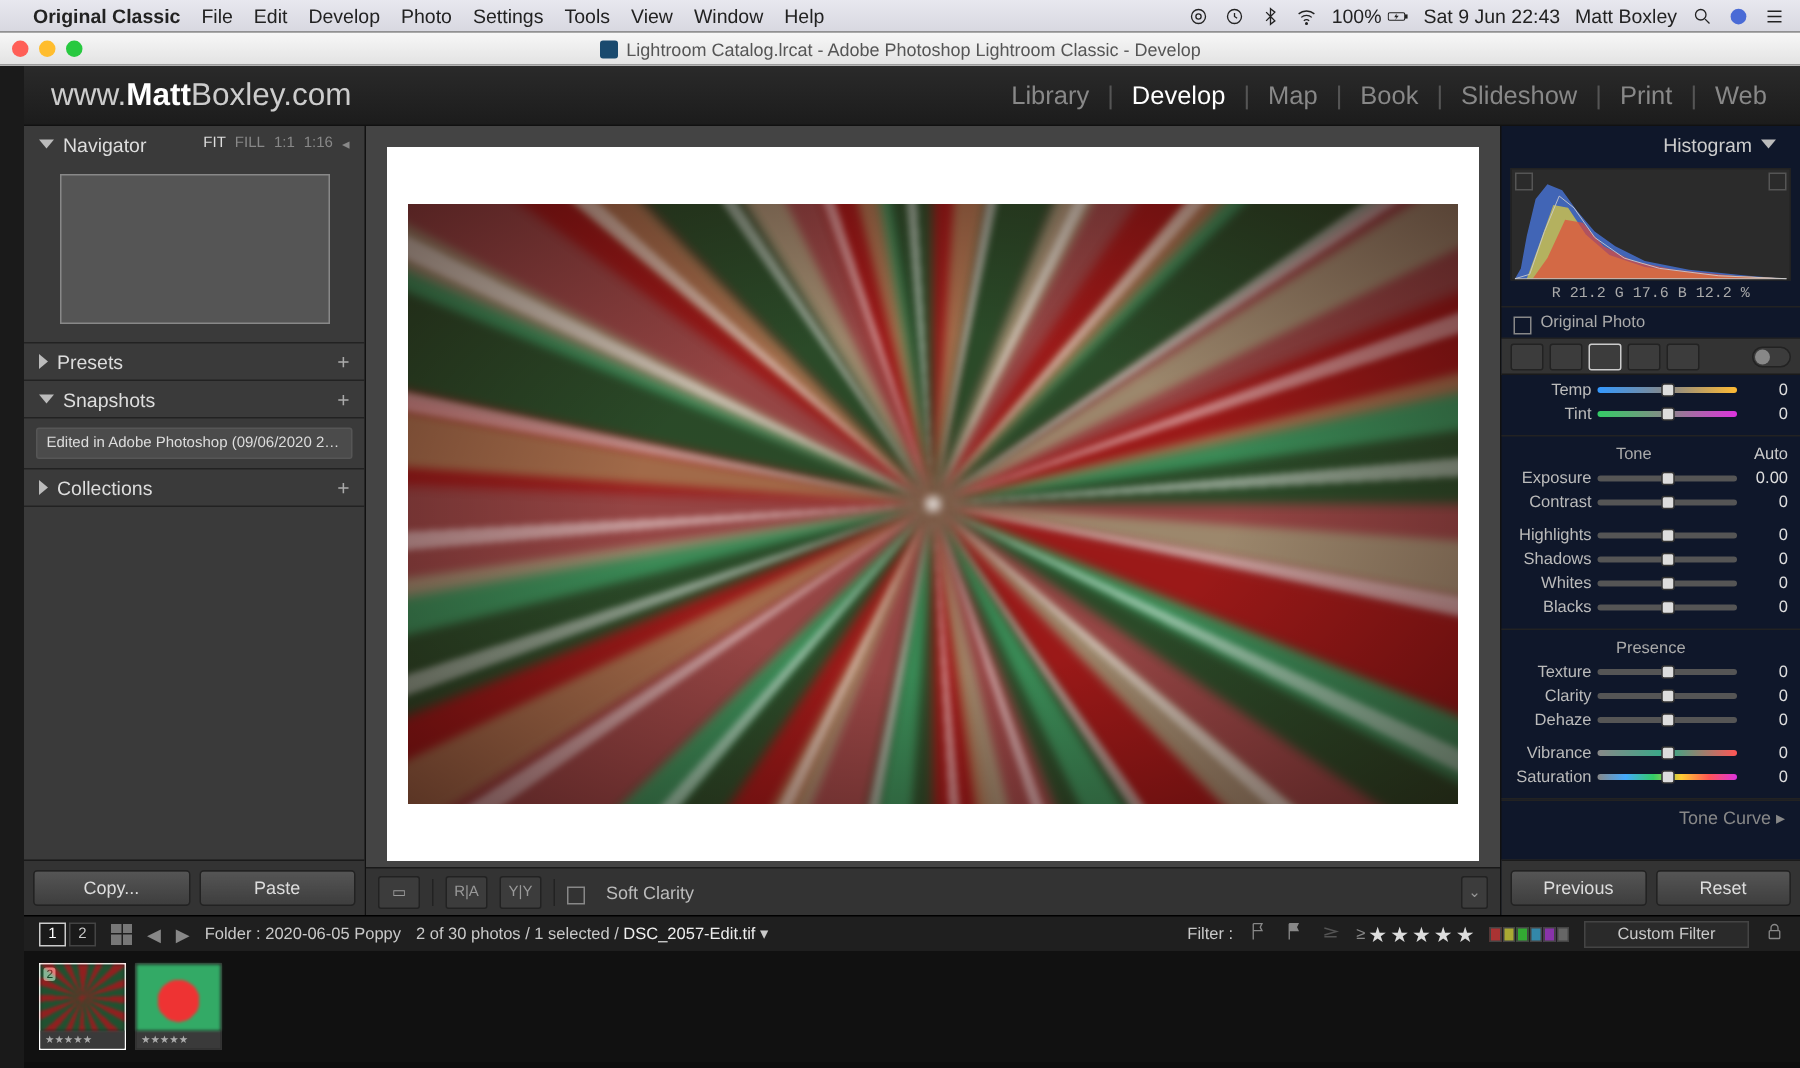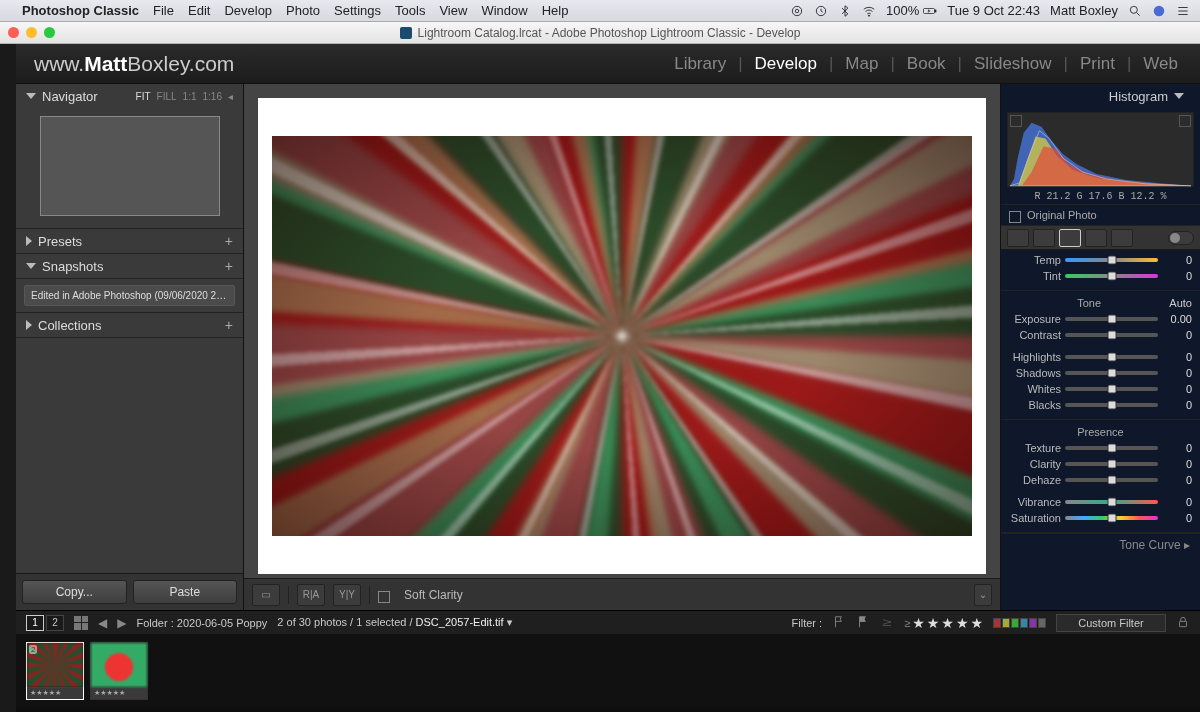--- a/index.html
+++ b/index.html
@@ -202,21 +202,21 @@
 .thumb .badge { position:absolute; top:2px; left:2px; background:#fff; color:#111; font-size:8px; padding:0 2px; border-radius:2px;}
 .thumb .idx { position:absolute; top:2px; right:2px; color:#ddd; font-size:8px; text-shadow:0 0 2px #000;}
 
 .gripper { height:4px; background:#0e0e0e;}
 </style>
 </head>
 <body>
 
 <div class="mac-menubar">
   <span class="apple"></span>
-  <span class="appname">Photoshop Classic</span>
+  <span class="appname">Original Classic</span>
   <span class="mitem">File</span>
   <span class="mitem">Edit</span>
   <span class="mitem">Develop</span>
   <span class="mitem">Photo</span>
   <span class="mitem">Settings</span>
   <span class="mitem">Tools</span>
   <span class="mitem">View</span>
   <span class="mitem">Window</span>
   <span class="mitem">Help</span>
   <span class="spacer"></span>
@@ -244,21 +244,21 @@
       </svg>
     </span>
   <span class="ritem">
     <span>100%</span>
     <svg viewBox="0 0 28 14">
         <rect x="1" y="2" width="22" height="10" rx="2"></rect>
         <rect x="24" y="5" width="2" height="4" fill="#222"></rect>
         <path d="M12 3 l-3 5 h3 l-2 4 5-6 h-3 z" fill="#222" stroke="none"></path>
       </svg>
   </span>
-  <span class="ritem">Tue 9 Oct  22:43</span>
+  <span class="ritem">Sat 9 Jun  22:43</span>
   <span class="ritem">Matt Boxley</span>
   <span class="ritem">
       <svg viewBox="0 0 24 24">
         <circle cx="10" cy="10" r="6"></circle>
         <path d="M15 15 l5 5"></path>
       </svg>
     </span>
   <span class="ritem">
       <svg viewBox="0 0 24 24">
         <circle cx="12" cy="12" r="9" fill="#4a6bd6" stroke="none"></circle>
@@ -520,20 +520,24 @@
             </div>
             <span class="sval">0</span>
           </div>
       </div>
 
       <div class="tonecurve-label">
         <span>Tone Curve</span> ▸
       </div>
 
       <div class="right-filler"></div>
+      <div class="prevreset-row">
+        <div class="lr-btn">Previous</div>
+        <div class="lr-btn">Reset</div>
+      </div>
     </div>
   </div>
 
   <div class="filmstrip-bar">
     <div class="fs-pager">
       <div class="pg active">1</div>
       <div class="pg">2</div>
     </div>
     <div class="fs-gridicon">
         <div></div>

